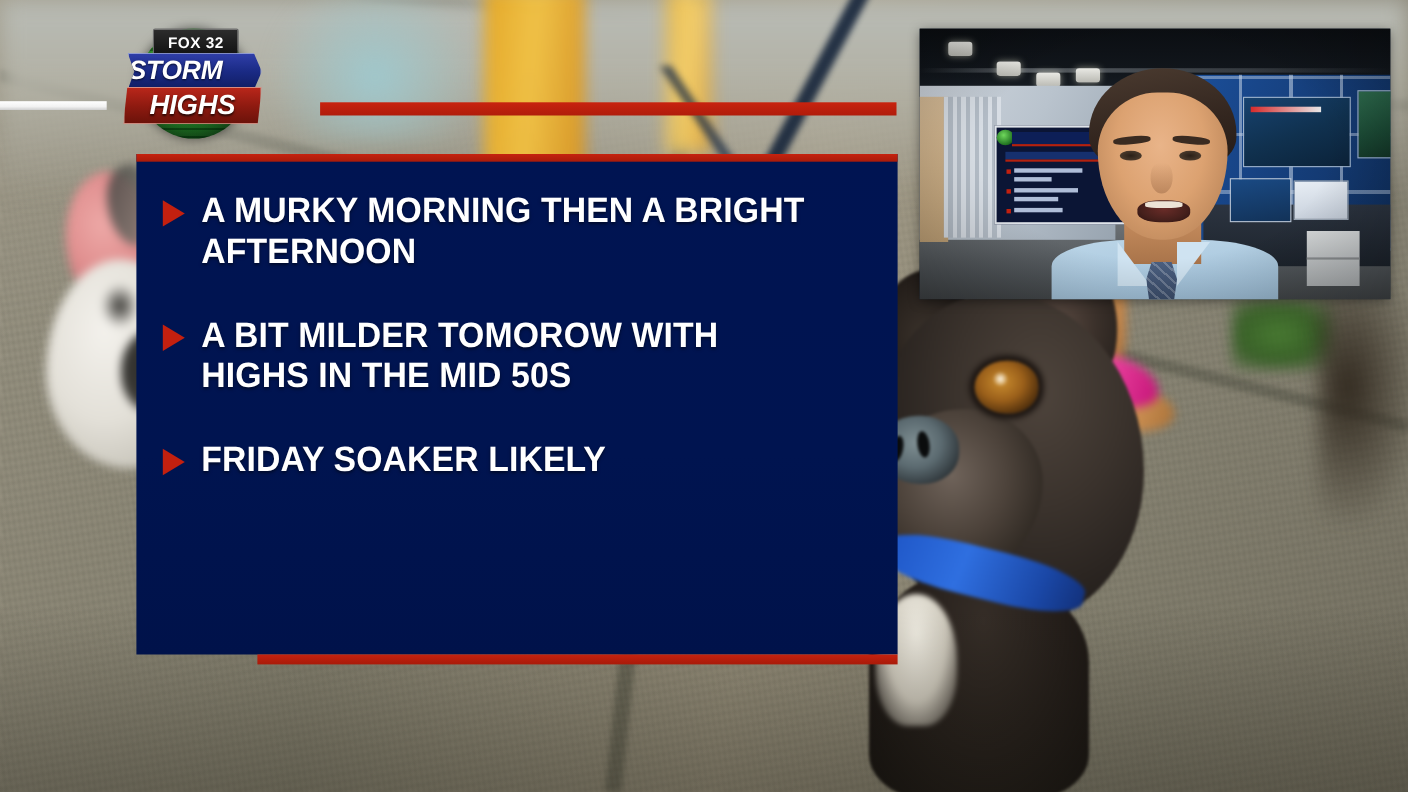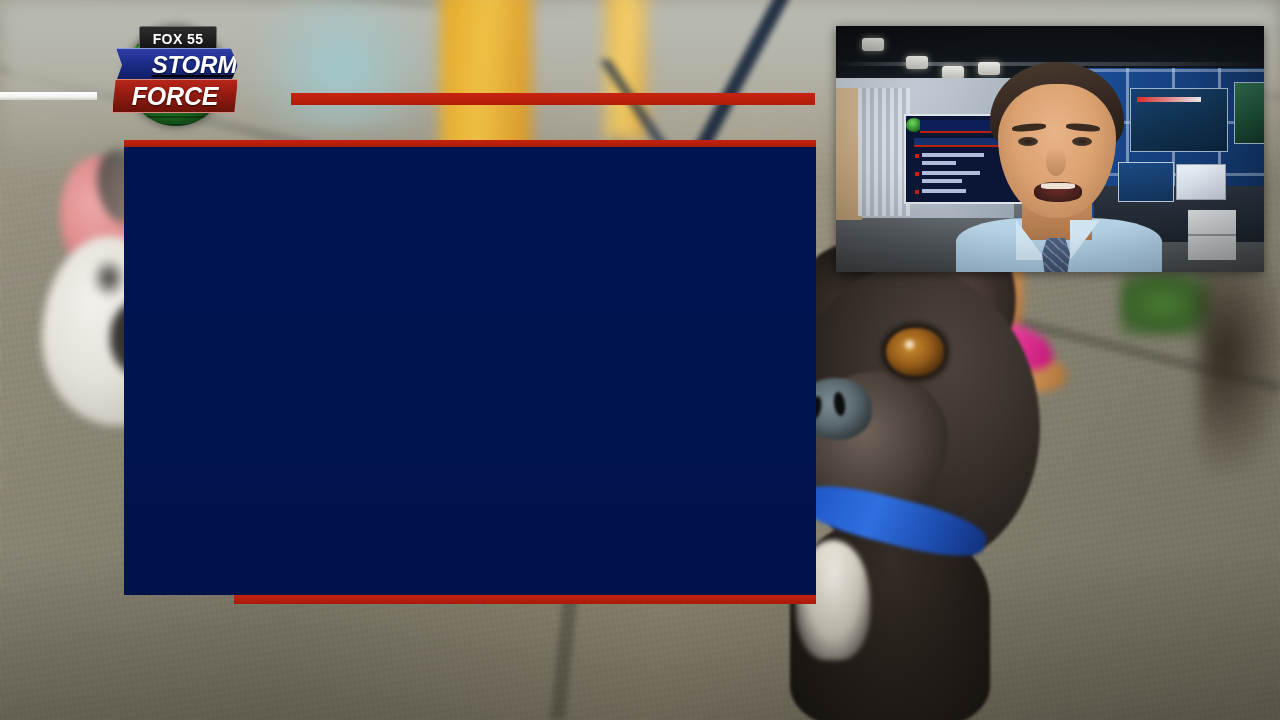--- a/index.html
+++ b/index.html
@@ -339,22 +339,21 @@
     white-space: nowrap;
   }
   .logo .storm-plate {
     position: absolute;
     left: 4px; top: 26px; width: 120px; height: 32px;
     background: linear-gradient(180deg, #2f3ea8 0%, #1b2b86 48%, #101d63 100%);
     border: 1px solid #8d9ad8;
     clip-path: polygon(0 0, 94% 0, 100% 50%, 94% 100%, 0 100%, 5% 50%);
     display: flex;
     align-items: center;
-    justify-content: flex-end;
-    text-decoration: underline;
+    justify-content: flex-start;
   }
   .logo .storm-plate span {
     color: #ffffff;
     font-size: 24px;
     font-weight: bold;
     font-style: italic;
     letter-spacing: -0.2px;
     line-height: 1;
     white-space: nowrap;
     text-shadow: 0 1px 2px rgba(0,0,0,0.7);
@@ -739,33 +738,47 @@
     <div class="bg-bottom-shadow"></div>
   </div>
 
   <div class="white-rule"></div>
 
   <div class="title-underline"></div>
 
   <div class="logo">
     <div class="globe"></div>
     <div class="fox-plate">
-      <span>FOX 55</span>
+      <span>FOX 32</span>
     </div>
     <div class="storm-plate">
       <span>STORM</span>
     </div>
     <div class="force-plate">
-      <span>FORCE</span>
+      <span>HIGHS</span>
     </div>
   </div>
 
   <div class="panel">
     <div class="panel-rule"></div>
 
+    <div class="bullets">
+      <div class="bullet">
+        <div class="bullet-marker"></div>
+        <div class="bullet-text">A MURKY MORNING THEN A BRIGHT AFTERNOON</div>
+      </div>
+      <div class="bullet">
+        <div class="bullet-marker"></div>
+        <div class="bullet-text">A BIT MILDER TOMOROW WITH HIGHS IN THE MID 50S</div>
+      </div>
+      <div class="bullet">
+        <div class="bullet-marker"></div>
+        <div class="bullet-text">FRIDAY SOAKER LIKELY</div>
+      </div>
+    </div>
   </div>
   <div class="panel-footer-rule"></div>
 
   <div class="inset">
     <div class="studio-ceiling"></div>
     <div class="ceil-rail"></div>
     <div class="ceil-light" style="left:26px; top:12px;"></div>
     <div class="ceil-light" style="left:70px; top:30px;"></div>
     <div class="ceil-light" style="left:106px; top:40px;"></div>
     <div class="ceil-light" style="left:142px; top:36px;"></div>

